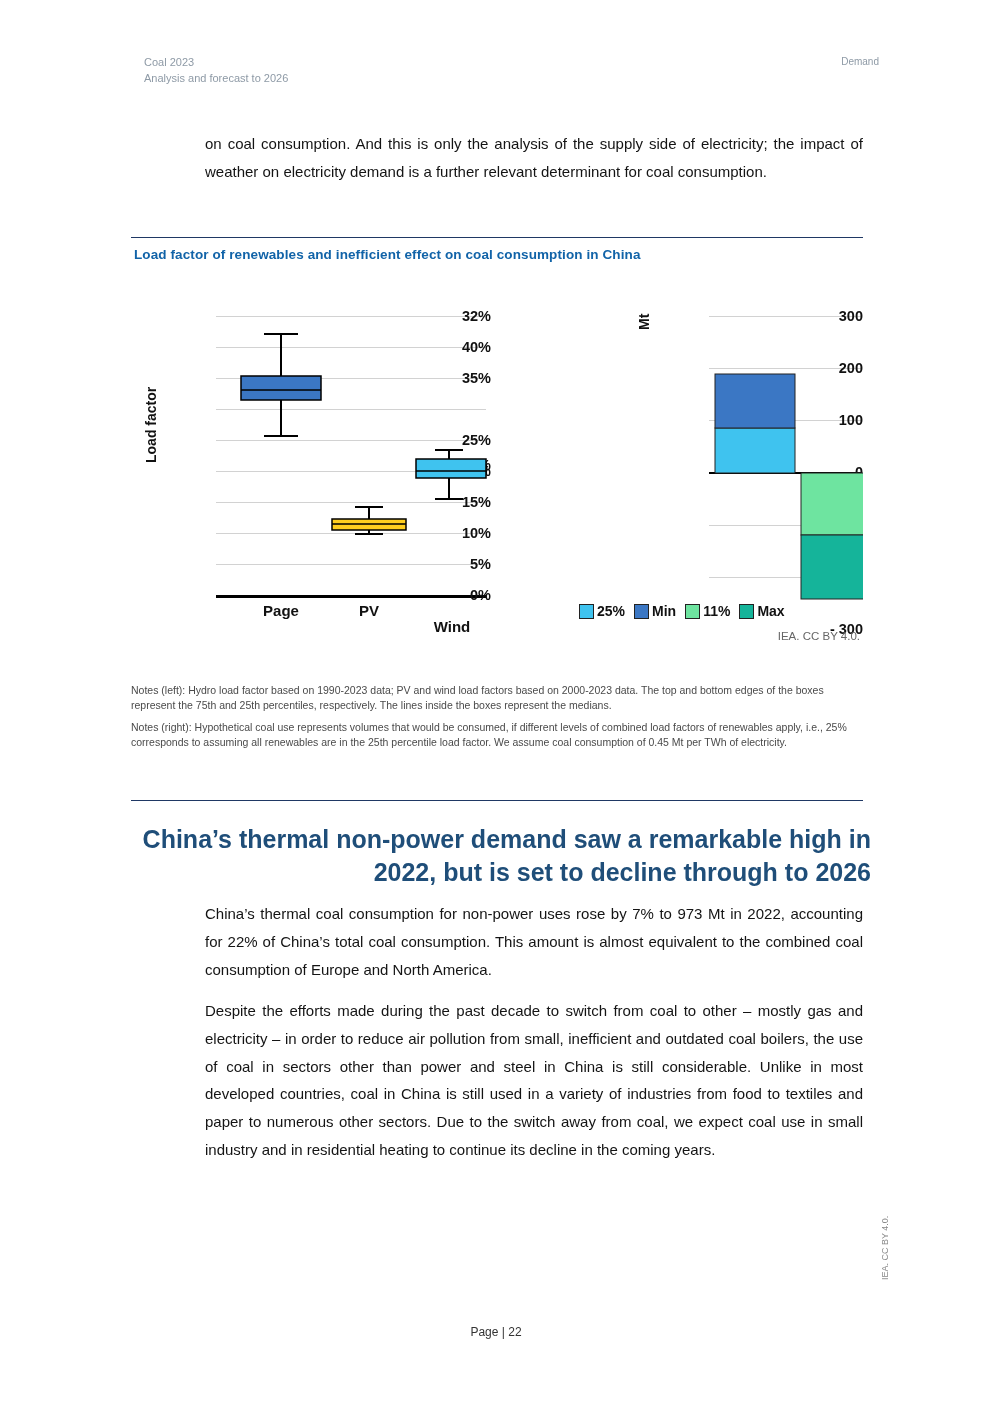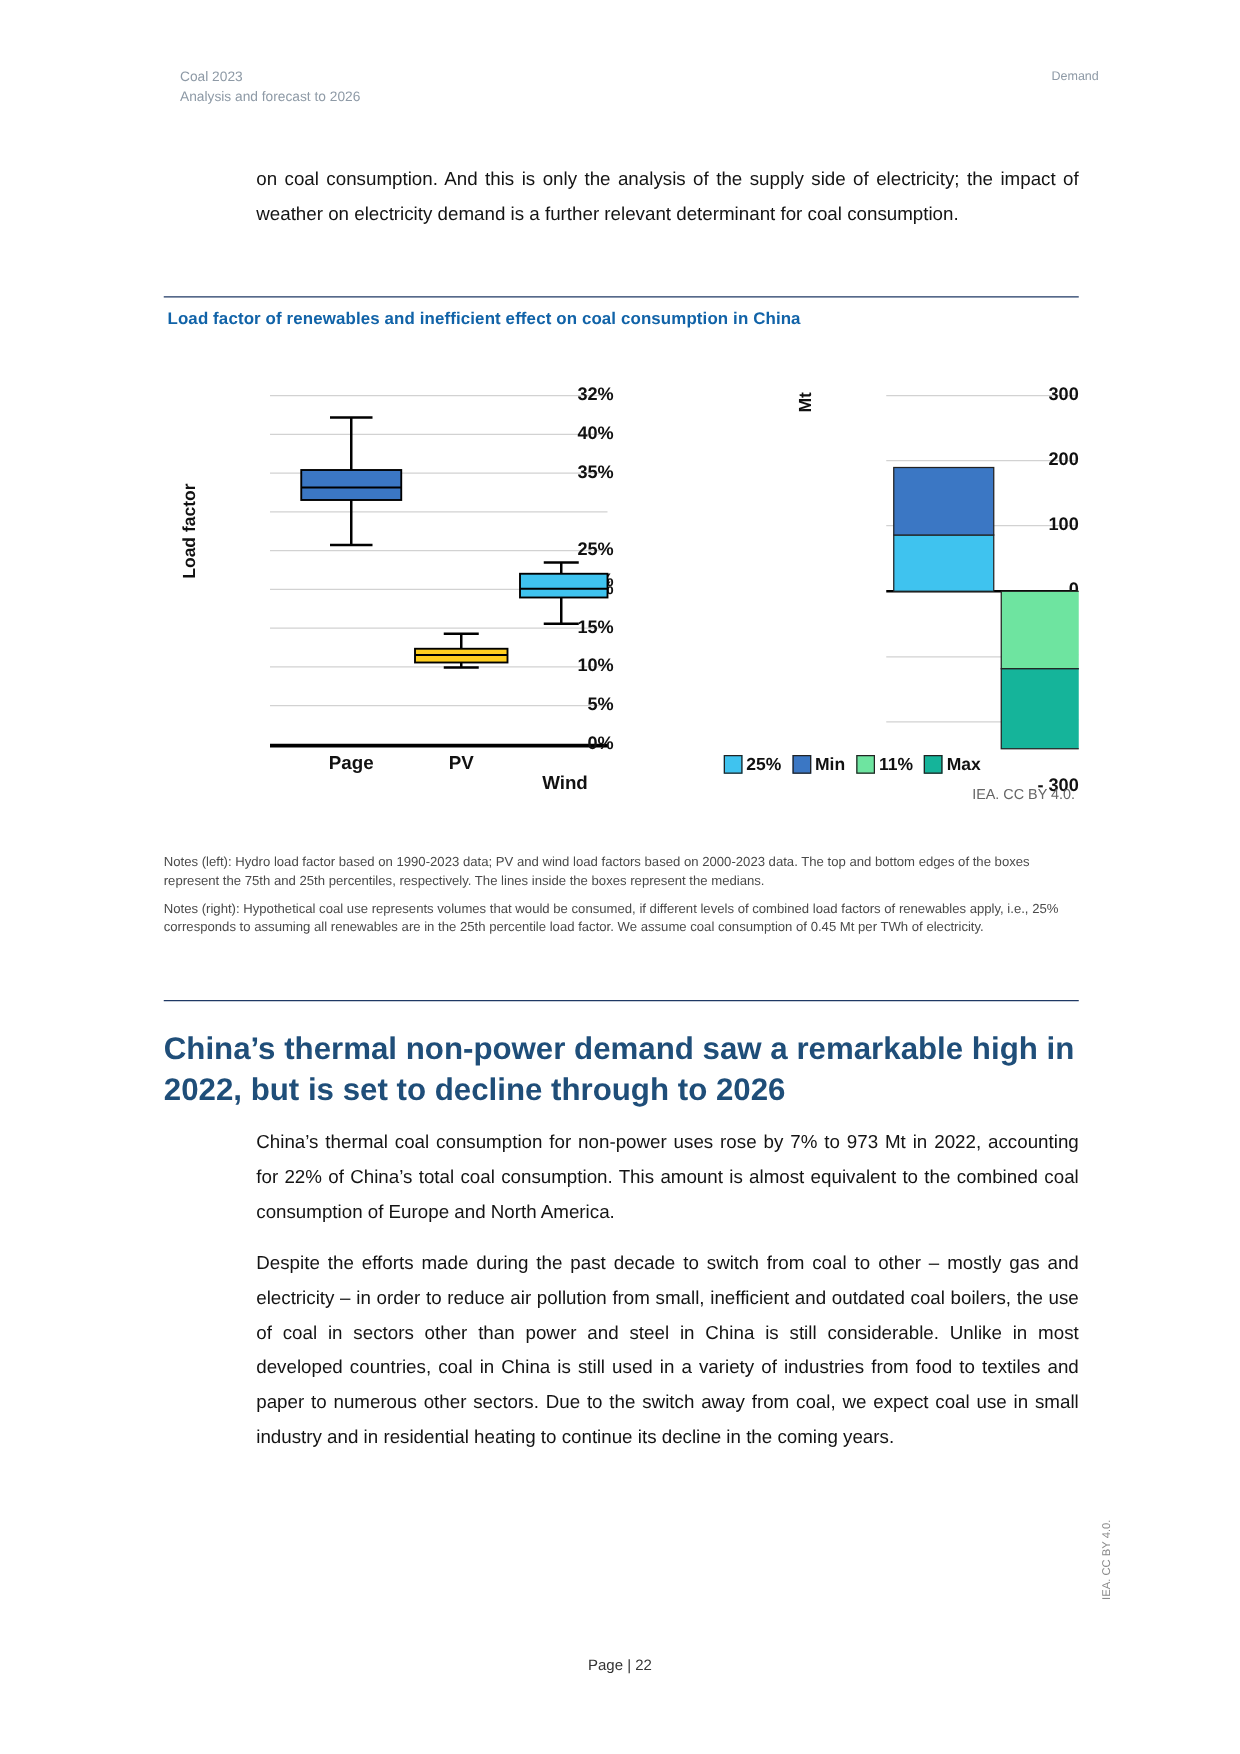--- a/index.html
+++ b/index.html
@@ -81,21 +81,21 @@
   .notes{
     position:absolute;left:131px;top:683px;width:735px;
     font-size:10.5px;line-height:1.42;color:#4a4a4a;
   }
   .notes p{margin:0 0 7px 0;}
   .fig-rule-bot{position:absolute;left:131px;top:800px;width:732px;border-top:1.5px solid #1f3864;}
 
   
   .section-head{
     position:absolute;left:131px;top:823px;width:740px;
-    color:#1f4e79;font-weight:bold;font-size:25px;line-height:1.33;
+    color:#1f4e79;font-weight:bold;font-size:25px;line-height:1.33;text-align:right;
   }
 
   
   .footer{
     position:absolute;left:0;right:0;top:1325px;text-align:center;
     font-size:12px;color:#333;
   }
   .side-credit{
     position:absolute;left:880px;top:1280px;
     font-size:9px;color:#888;

